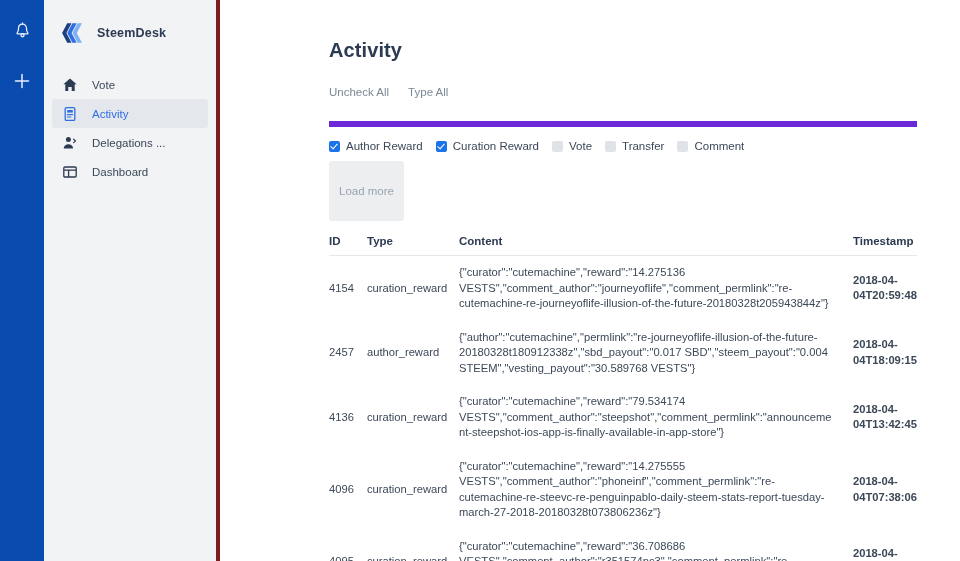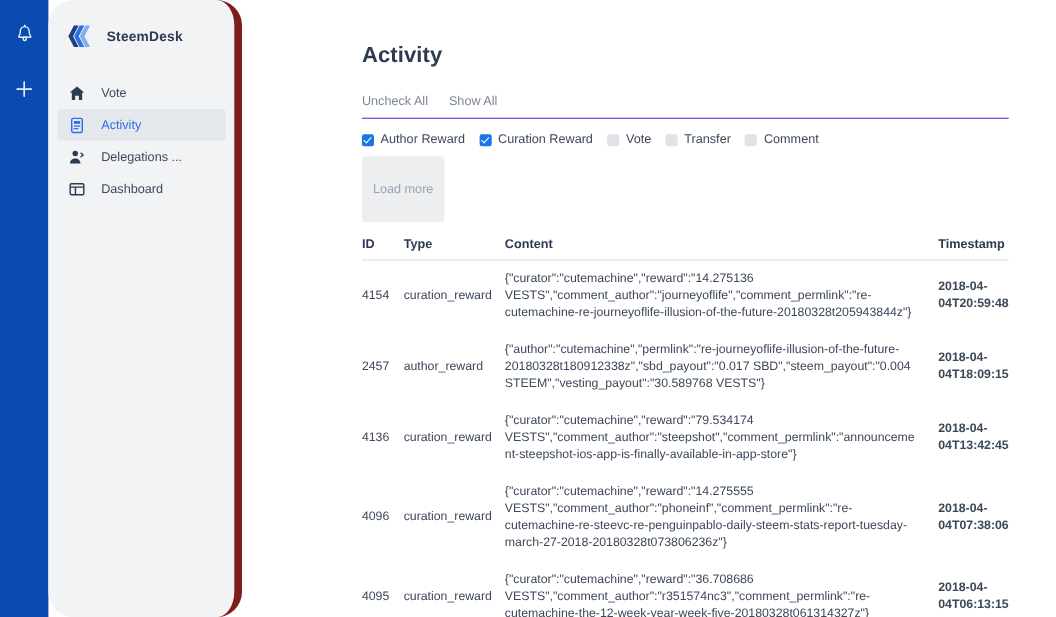--- a/index.html
+++ b/index.html
@@ -25,23 +25,22 @@
     width: 28px; height: 28px;
     display: flex; align-items: center; justify-content: center;
     cursor: pointer;
   }
   .rail-btn svg { display: block; }
 
   
   .sidebar {
     width: 176px; flex: 0 0 176px;
     background: #f1f3f5;
-    border-right: 7px solid #7f1d1d;
+    border-right: 4px solid #7f1d1d;
     padding-top: 14px;
-    border-radius: 23px;
   }
   .brand {
     display: flex; align-items: center;
     gap: 11px;
     padding: 6px 0 6px 16px;
     margin-bottom: 18px;
     cursor: pointer;
   }
   .brand-logo { width: 26px; height: 26px; flex: 0 0 26px; }
   .brand-name {
@@ -96,22 +95,22 @@
     cursor: pointer;
     margin-top: 3px;
   }
   .acct-ico { width: 14px; height: 14px; flex: 0 0 14px; }
   .acct-name { font-size: 11.5px; color: #3c4858; flex: 1 1 auto; }
   .acct-check { width: 13px; height: 13px; flex: 0 0 13px; }
 
   .tabs {
     margin-top: 24px;
     display: flex; gap: 19px;
-    border-bottom: 1px solid #6d28d9;
-    padding-bottom: 9px;
+    border-bottom: 6px solid #6d28d9;
+    padding-bottom: 23px;
     width: 588px;
   }
   .tab-link {
     font-size: 11.5px; color: #7b8794;
     cursor: pointer;
   }
 
   .filters {
     margin-top: 13px;
     display: flex; align-items: flex-end;
@@ -268,21 +267,21 @@
 
   <div class="main">
     <div class="main-inner">
 
       <div class="top-row">
         <div class="page-title">Activity</div>
       </div>
 
       <div class="tabs">
         <span class="tab-link">Uncheck All</span>
-        <span class="tab-link">Show All</span>
+        <span class="tab-link">Type All</span>
       </div>
 
       <div class="filters">
         <label class="filter">
           <span class="cb on"></span>
           <span class="filter-label">Author Reward</span>
         </label>
         <label class="filter">
           <span class="cb on"></span>
           <span class="filter-label">Curation Reward</span>

